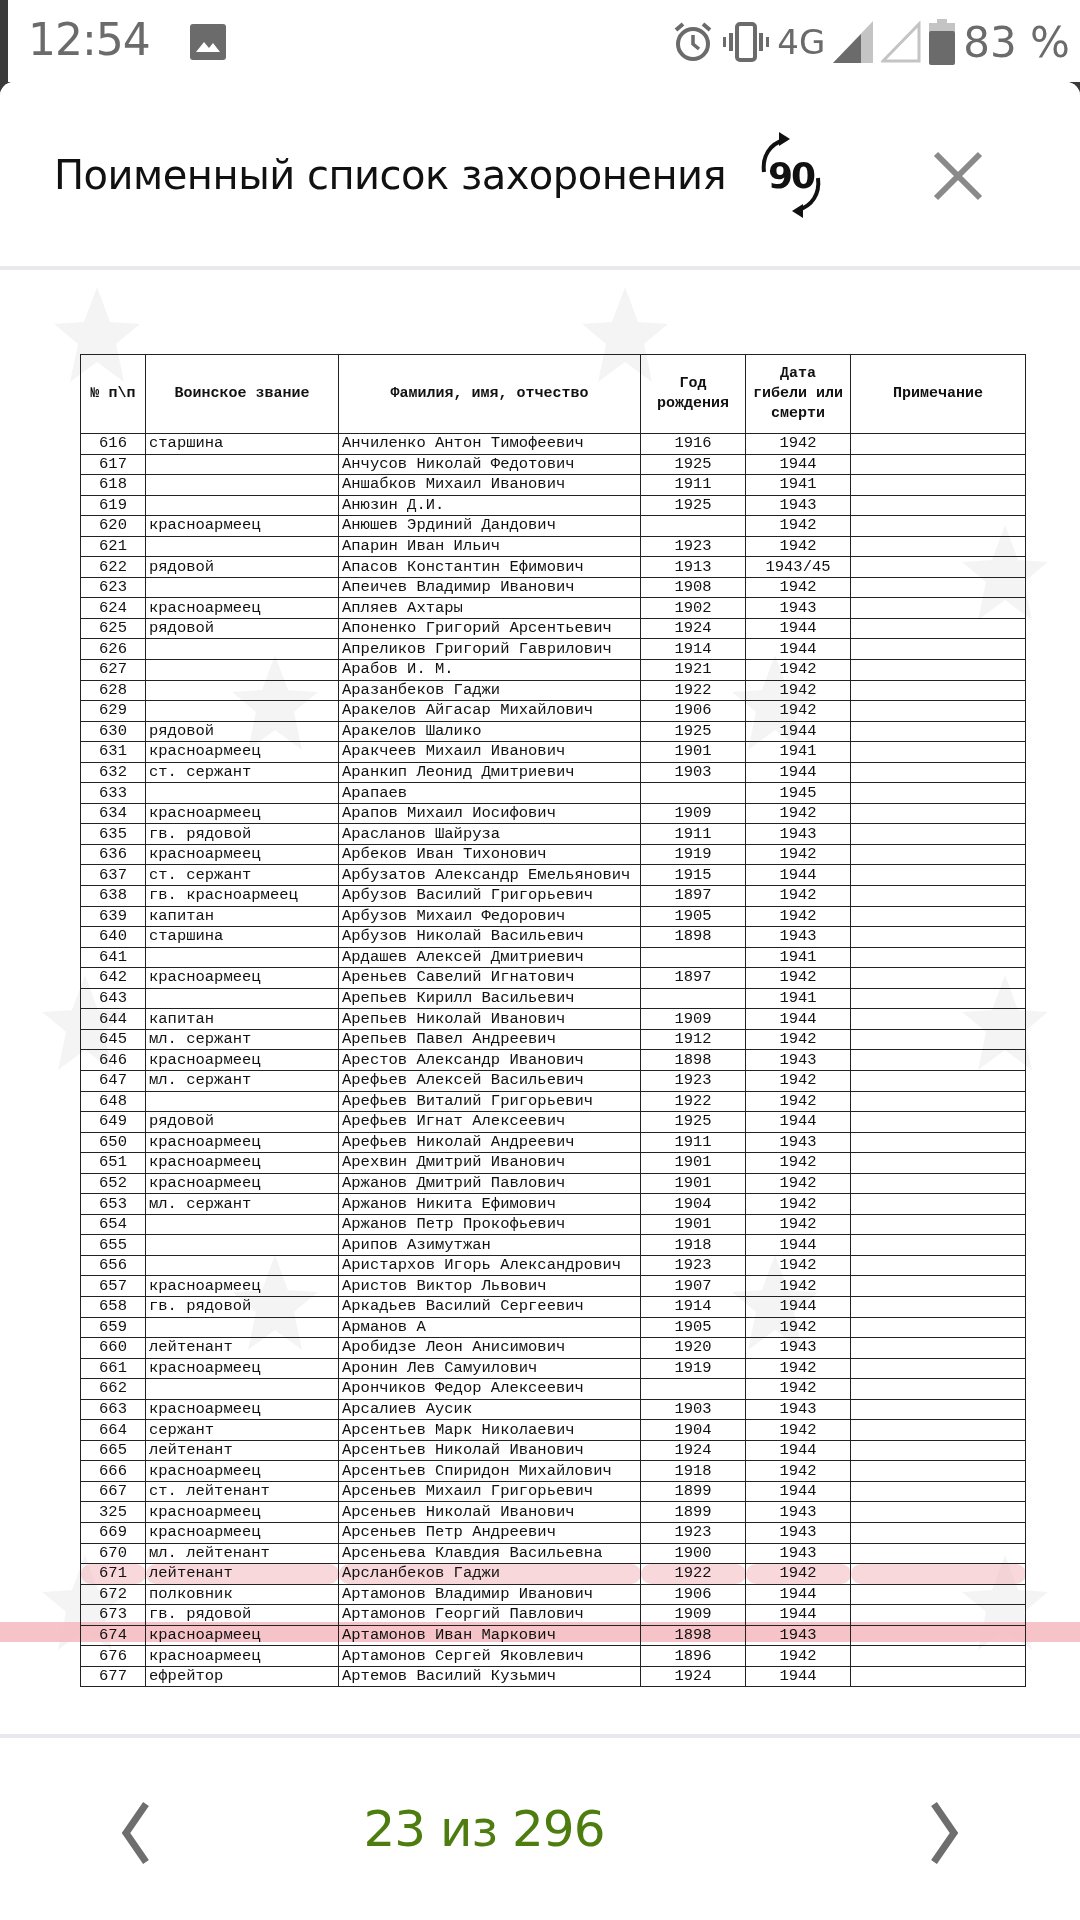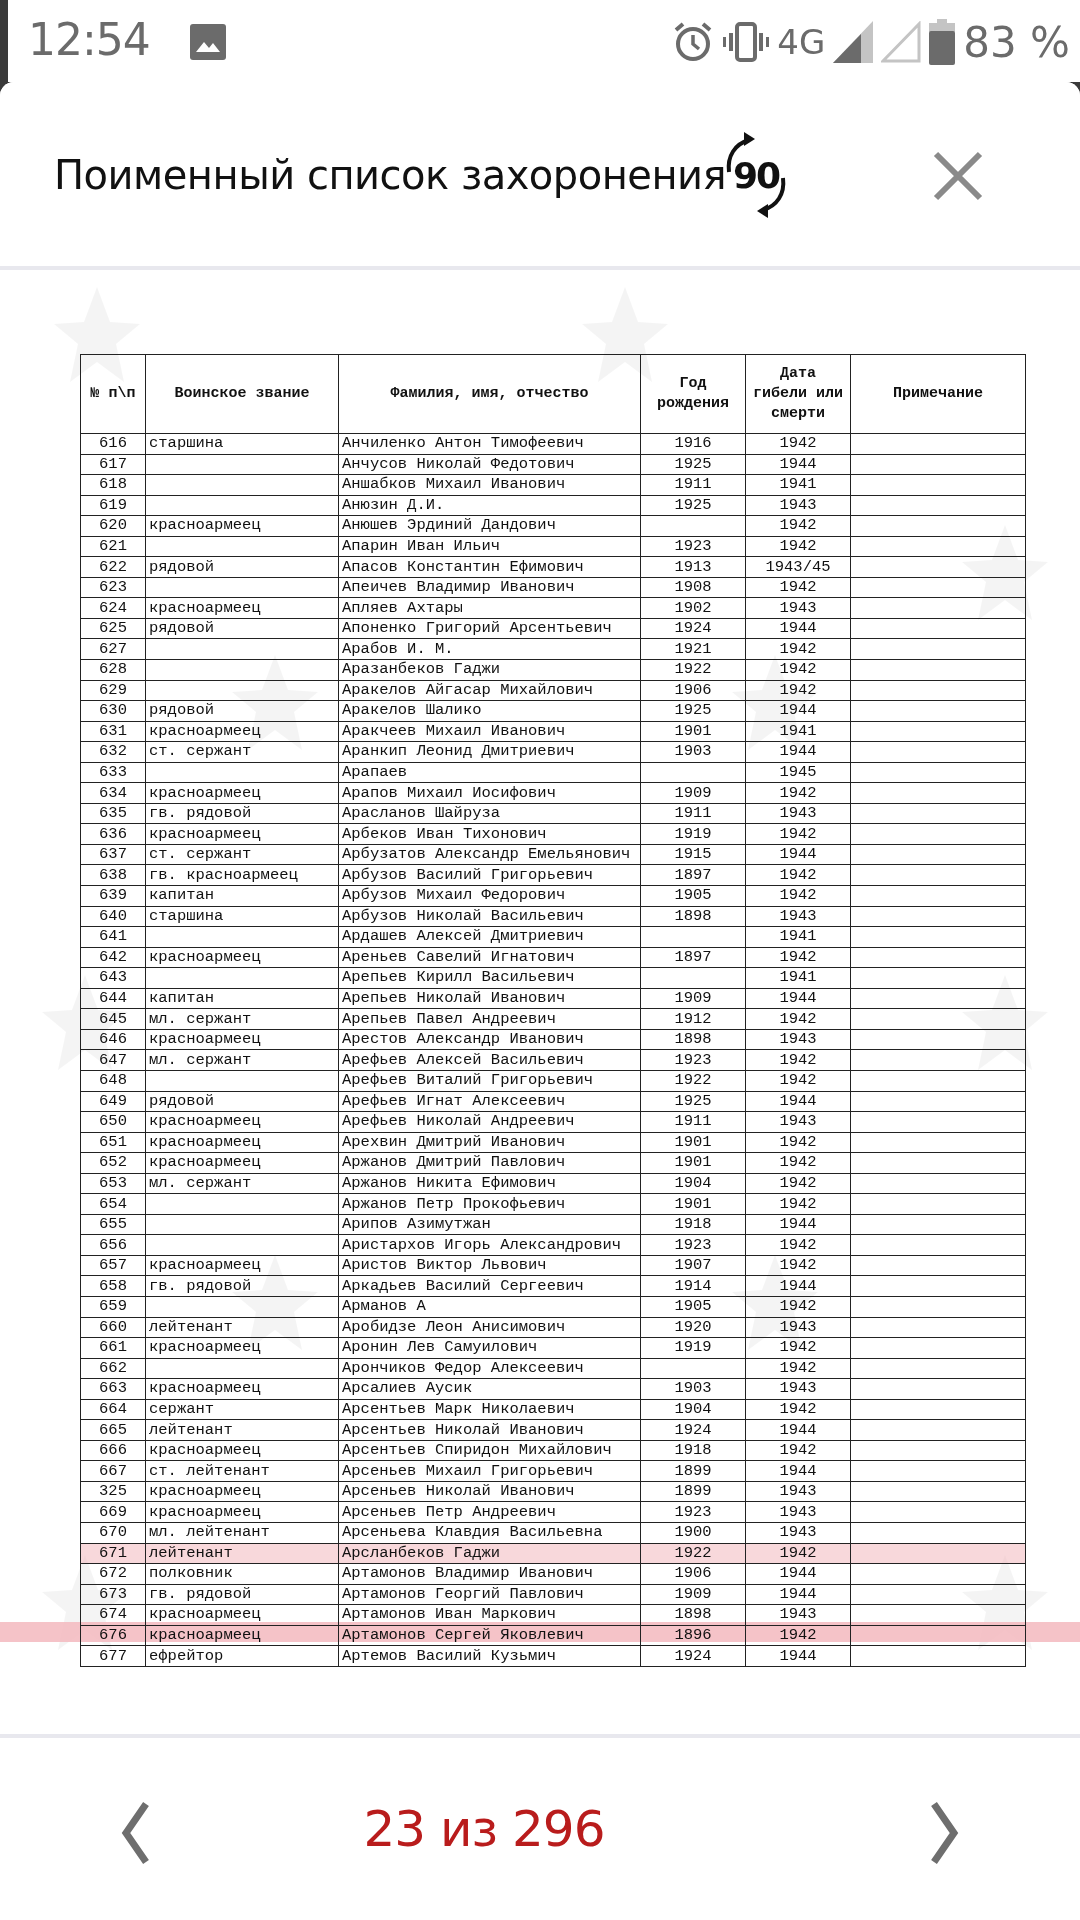--- a/index.html
+++ b/index.html
@@ -27,21 +27,21 @@
     background: #ffffff; border-radius: 14px 14px 0 0; overflow: hidden;
   }
   .header {
     position: absolute; left: 0; top: 0; width: 1080px; height: 184px; background: #ffffff;
     border-bottom: 4px solid #e8e8ee;
   }
   .title {
     position: absolute; left: 54px; top: 70px; font-size: 40px; color: #111;
     font-family: "DejaVu Sans", sans-serif; letter-spacing: -0.5px;
   }
-  .rotate-btn { position: absolute; left: 711px; top: 48px; width: 90px; height: 90px; cursor: pointer; }
+  .rotate-btn { position: absolute; left: 746px; top: 48px; width: 90px; height: 90px; cursor: pointer; }
   .rotate-label {
     position: absolute; left: 22px; top: 25px; font-size: 36px; font-weight: bold; color: #111;
     font-family: "DejaVu Sans", sans-serif; letter-spacing: -2px;
   }
   .close-btn { position: absolute; left: 930px; top: 148px; width: 56px; height: 56px; cursor: pointer; }
   .close-btn { top: 66px; }
 
   .doc {
     position: absolute; left: 0; top: 188px; width: 1080px; height: 1546px; background: #ffffff; overflow: hidden;
   }
@@ -58,31 +58,31 @@
   }
   table.grid th, table.grid td {
     border: 1.5px solid #222; padding: 0 3px; white-space: nowrap; overflow: hidden;
   }
   table.grid th {
     height: 78px; font-weight: bold; font-size: 15px; text-align: center; line-height: 20px;
   }
   table.grid td { height: 19.55px; line-height: 19px; }
   td.c-num, td.c-by, td.c-dy { text-align: center; }
   td.c-rank, td.c-name { text-align: left; }
-  tr.hl td { background: rgba(243, 184, 190, 0.55); }
+  tr.hl td { background: rgba(243, 184, 190, 0.55); border-radius: 10px; }
 
   .footer {
     position: absolute; left: 0; top: 1652px; width: 1080px; height: 186px; background: #ffffff;
     border-top: 4px solid #e8e8ee;
   }
   .nav-prev { position: absolute; left: 112px; top: 60px; width: 50px; height: 70px; cursor: pointer; }
   .nav-next { position: absolute; left: 918px; top: 60px; width: 50px; height: 70px; cursor: pointer; }
   .page-indicator {
     position: absolute; left: 0; width: 968px; top: 62px; text-align: center; font-size: 50px;
-    color: #b91c1c; font-family: "DejaVu Sans", sans-serif; letter-spacing: -1px;
+    color: #4d7c0f; font-family: "DejaVu Sans", sans-serif; letter-spacing: -1px;
   }
 </style>
 </head>
 <body>
 
 <div class="status-bar">
   <span class="status-time">12:54</span>
   <span class="status-gallery">
     <svg width="40" height="40" viewBox="0 0 40 40">
         <rect x="2" y="2" width="36" height="36" rx="3" fill="#6b6b6b"></rect>
@@ -280,20 +280,28 @@
           </tr>
           <tr>
             <td class="c-num">625</td>
             <td class="c-rank">рядовой</td>
             <td class="c-name">Апоненко Григорий Арсентьевич</td>
             <td class="c-by">1924</td>
             <td class="c-dy">1944</td>
             <td class="c-note"></td>
           </tr>
           <tr>
+            <td class="c-num">626</td>
+            <td class="c-rank"></td>
+            <td class="c-name">Апреликов Григорий Гаврилович</td>
+            <td class="c-by">1914</td>
+            <td class="c-dy">1944</td>
+            <td class="c-note"></td>
+          </tr>
+          <tr>
             <td class="c-num">627</td>
             <td class="c-rank"></td>
             <td class="c-name">Арабов И. М.</td>
             <td class="c-by">1921</td>
             <td class="c-dy">1942</td>
             <td class="c-note"></td>
           </tr>
           <tr>
             <td class="c-num">628</td>
             <td class="c-rank"></td>

